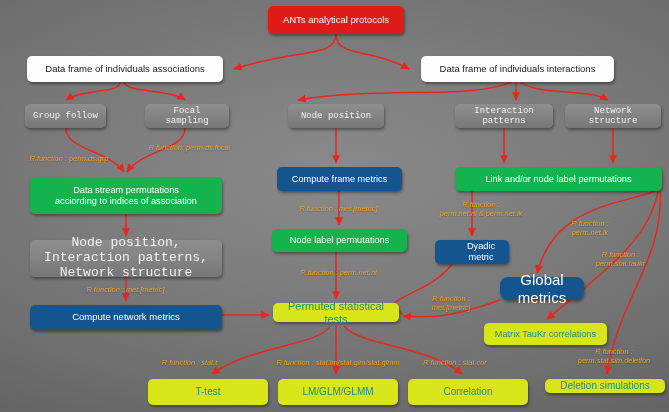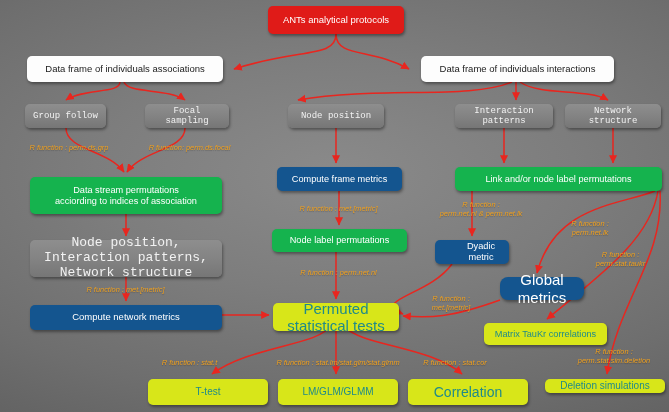--- a/index.html
+++ b/index.html
@@ -127,29 +127,29 @@
       <div class="node n-green" style="left: 30px; top: 177px; width: 192px; height: 37px; font-size: 9.2px;">Data stream permutations
 acciording to indices of association</div>
       <div class="node n-gray" style="left: 30px; top: 240px; width: 192px; height: 37px; font-size: 13px;">Node position, Interaction patterns,
 Network structure</div>
       <div class="node n-blue" style="left: 30px; top: 305px; width: 192px; height: 25px; font-size: 9.5px;">Compute network metrics</div>
       <div class="node n-blue" style="left: 277px; top: 167px; width: 125px; height: 24px; font-size: 9.2px;">Compute frame metrics</div>
       <div class="node n-green" style="left: 272px; top: 229px; width: 135px; height: 23px; font-size: 9.2px;">Node label permutations</div>
       <div class="node n-green" style="left: 455px; top: 167px; width: 207px; height: 24px; font-size: 9.2px;">Link and/or node label permutations</div>
       <div class="node n-blue" style="left: 435px; top: 240px; width: 74px; height: 24px; font-size: 9.2px; padding-left: 24px;">Dyadic metric</div>
       <div class="node n-blue" style="left: 500px; top: 277px; width: 84px; height: 23px; font-size: 15px; border-radius: 8px;">Global metrics</div>
-      <div class="node n-yellow" style="left: 273px; top: 303px; width: 126px; height: 28px; font-size: 15px;">Permuted statistical tests</div>
+      <div class="node n-yellow" style="left: 273px; top: 303px; width: 126px; height: 19px; font-size: 11px;">Permuted statistical tests</div>
       <div class="node n-yellow" style="left: 484px; top: 323px; width: 123px; height: 22px; font-size: 9.2px;">Matrix TauKr correlations</div>
       <div class="node n-yellow" style="left: 148px; top: 379px; width: 120px; height: 26px; font-size: 10px;">T-test</div>
       <div class="node n-yellow" style="left: 278px; top: 379px; width: 120px; height: 26px; font-size: 10px;">LM/GLM/GLMM</div>
-      <div class="node n-yellow" style="left: 408px; top: 379px; width: 120px; height: 26px; font-size: 14px;">Correlation</div>
+      <div class="node n-yellow" style="left: 408px; top: 379px; width: 120px; height: 26px; font-size: 10px;">Correlation</div>
       <div class="node n-yellow" style="left: 545px; top: 379px; width: 120px; height: 14px; font-size: 10px;">Deletion simulations</div>
     </div>
   <div id="rfn-layer">
-      <div class="rfn" style="left: 14px; top: 143px; width: 110px;">R function : perm.ds.grp</div>
+      <div class="rfn" style="left: 14px; top: 154px; width: 110px;">R function : perm.ds.grp</div>
       <div class="rfn" style="left: 132px; top: 143px; width: 115px;">R function: perm.ds.focal</div>
       <div class="rfn" style="left: 281px; top: 204px; width: 115px;">R function : met.[metric]</div>
       <div class="rfn" style="left: 281px; top: 268px; width: 115px;">R function : perm.net.nl</div>
       <div class="rfn" style="left: 68px; top: 285px; width: 115px;">R function : met.[metric]</div>
       <div class="rfn" style="left: 427px; top: 200px; width: 108px;">R function :
 perm.net.nl &amp; perm.net.lk</div>
       <div class="rfn" style="left: 550px; top: 219px; width: 80px;">R function :
 perm.net.lk</div>
       <div class="rfn" style="left: 578px; top: 250px; width: 85px;">R function :
 perm.stat.taukr</div>

